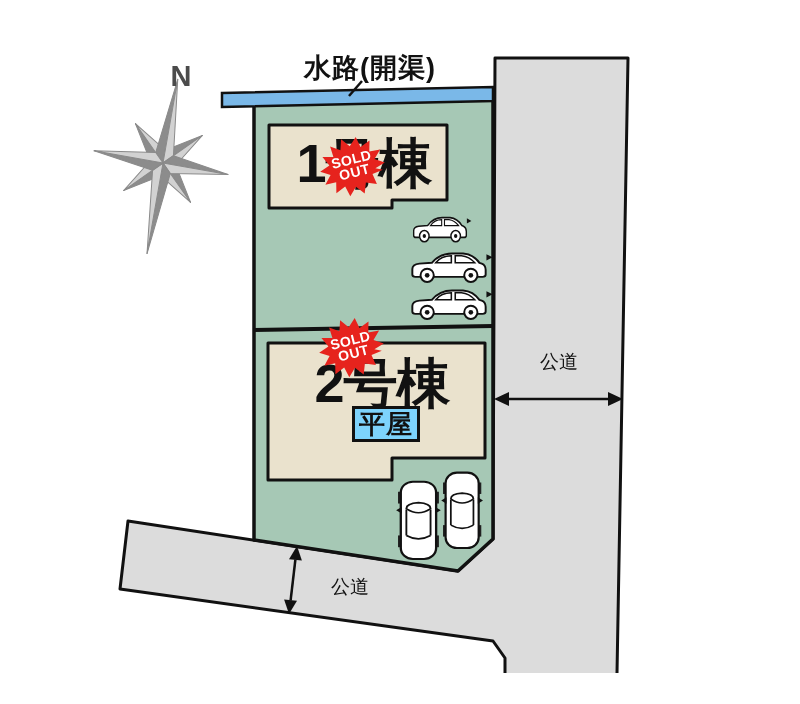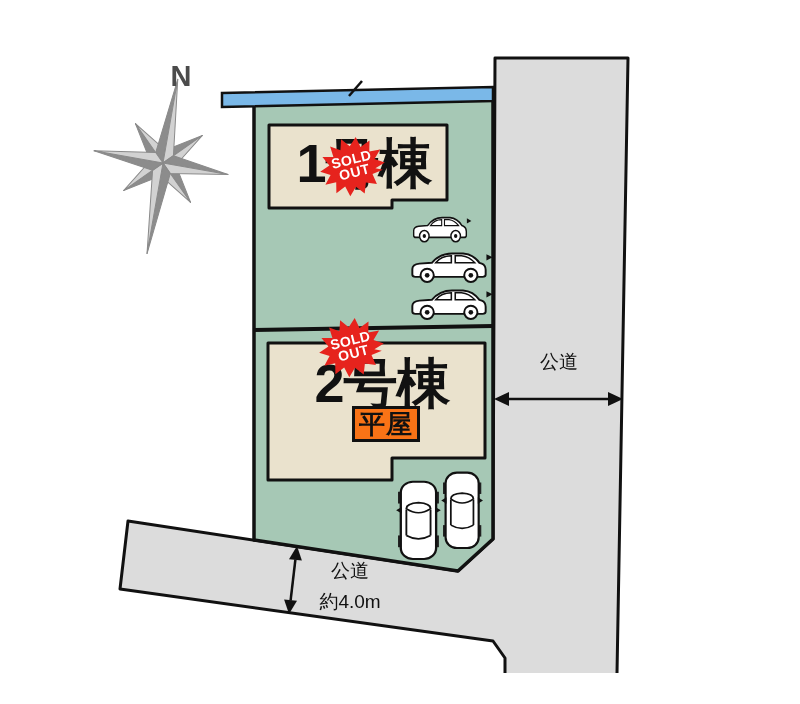--- a/index.html
+++ b/index.html
@@ -13,21 +13,21 @@
   }
   #scene{position:absolute;left:0;top:0;}
   .lbl{position:absolute;transform:translate(-50%,-50%);white-space:nowrap;
        font-family:"Liberation Sans","DejaVu Sans",sans-serif;}
   .waterway-lbl{font-size:27px;font-weight:600;letter-spacing:1px;}
   .lot-name{font-size:54px;font-weight:600;letter-spacing:-1px;}
   .north-lbl{font-size:29px;font-weight:700;color:#4b4b4b;}
   .road-lbl{font-size:19px;font-weight:500;line-height:31px;text-align:center;}
   .hiraya-box{
     position:absolute;left:352px;top:406px;width:62px;height:30px;
-    background:#f97316;border:3px solid #111;
+    background:#7dd3fc;border:3px solid #111;
     display:flex;align-items:center;justify-content:center;
     font-size:26px;font-weight:600;letter-spacing:1px;
   }
   .badge{position:absolute;width:70px;height:70px;transform:translate(-50%,-50%);}
   .badge svg{position:absolute;left:0;top:0;}
   .badge .btxt{
     position:absolute;left:0;top:0;width:70px;height:70px;
     display:flex;flex-direction:column;align-items:center;justify-content:center;
     transform:rotate(-14deg);
     color:#fff;font-size:14px;font-weight:700;line-height:13px;letter-spacing:.5px;
@@ -130,20 +130,21 @@
       <polygon points="66,0 9,9 0,0" fill="#d2d2d2"></polygon>
       <polygon points="0,92 9,9 0,0" fill="#8c8c8c"></polygon>
       <polygon points="0,92 -9,9 0,0" fill="#d2d2d2"></polygon>
       <polygon points="-70,0 -9,9 0,0" fill="#8c8c8c"></polygon>
       <polygon points="-70,0 -9,-9 0,0" fill="#d2d2d2"></polygon>
     </g>
   </svg>
 
   <div class="lbl north-lbl" style="left:181px;top:76px;">N</div>
 
+  <div class="lbl waterway-lbl" style="left:370px;top:68px;">水路(開渠)</div>
 
   <div class="lbl lot-name" style="left:364px;top:164px;">1号棟</div>
 
   <div class="badge" style="left:353px;top:166px;">
     <svg width="70" height="70">
       <use href="#burst"></use>
     </svg>
     <div class="btxt">
       <span>SOLD</span>
       <span>OUT</span>
@@ -165,16 +166,15 @@
   <div class="hiraya-box">
     <span>平屋</span>
   </div>
 
   <div class="lbl road-lbl" style="left:559px;top:361px;">
     <div>公道</div>
   </div>
 
   <div class="lbl road-lbl" style="left:350px;top:586px;">
     <div>公道</div>
-    <div>約4.0m</div>
   </div>
 
 </div>
 
 </body></html>

